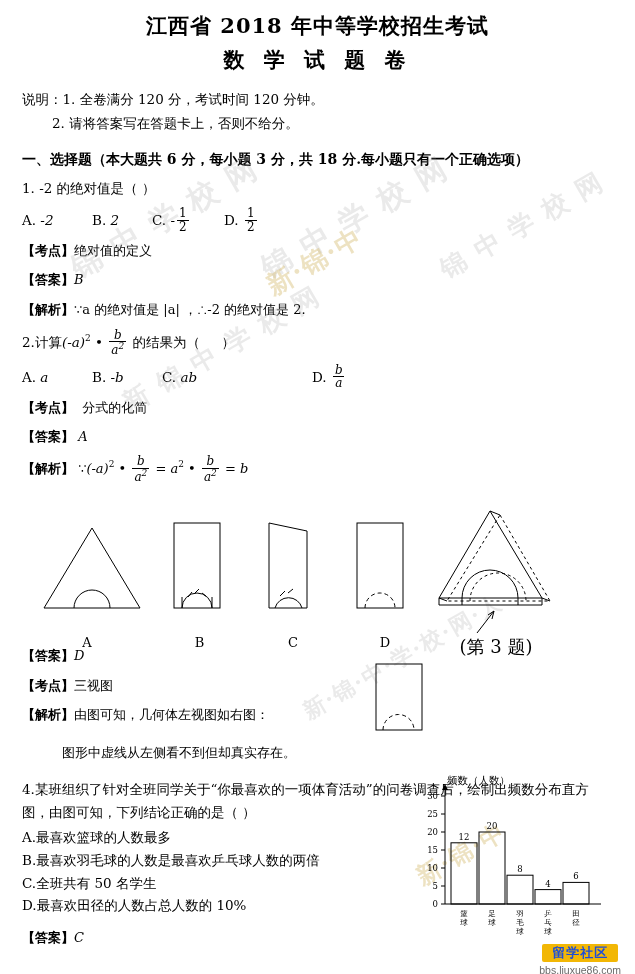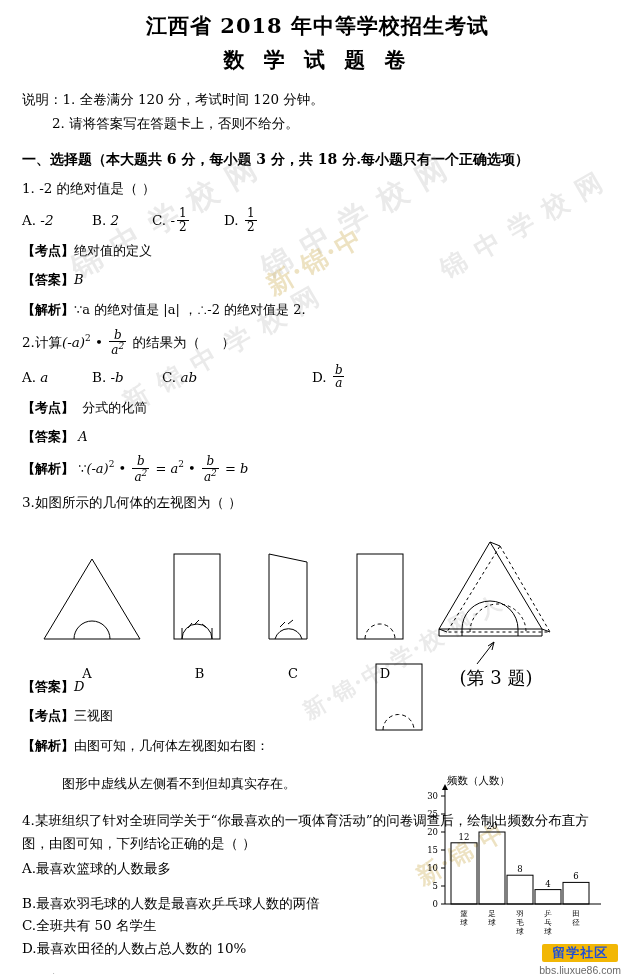--- a/index.html
+++ b/index.html
@@ -140,21 +140,20 @@
         <span class="den italic">a<span class="sup">2</span></span>
       </span>
     = <span class="italic">a</span><span class="sup">2</span> •
     <span class="frac">
         <span class="num italic">b</span>
         <span class="den italic">a<span class="sup">2</span></span>
       </span>
     = <span class="italic">b</span>
   </div>
 
-  <div class="q">3.如图所示的几何体的左视图为（        ）</div>
 
   <div class="figrow">
     <svg width="600" height="150" style="margin-left:22px;">
 
       <g stroke="#000" fill="none" stroke-width="1">
         <path d="M70 35 L118 115 L22 115 Z"></path>
         <path d="M52 115 A18 18 0 0 1 88 115"></path>
       </g>
 
       <g stroke="#000" fill="none" stroke-width="1">
@@ -205,21 +204,21 @@
   <div class="tag" style="margin-left:62px;margin-top:16px;">图形中虚线从左侧看不到但却真实存在。</div>
 
   <svg width="60" height="80" style="position:absolute;left:372px;top:648px;">
     <rect x="4" y="4" width="46" height="66" stroke="#000" fill="none"></rect>
     <path d="M11 70 A14 14 0 0 1 42 70" stroke="#000" fill="none" stroke-dasharray="4 3"></path>
   </svg>
 
   <div class="q" style="margin-top:14px;">4.某班组织了针对全班同学关于“你最喜欢的一项体育活动”的问卷调查后，绘制出频数分布直方</div>
   <div class="q" style="margin-top:0;">图，由图可知，下列结论正确的是（        ）</div>
   <div class="q" style="margin-top:2px;">A.最喜欢篮球的人数最多</div>
-  <div class="q" style="margin-top:12px;">B.最喜欢羽毛球的人数是最喜欢乒乓球人数的两倍</div>
+  <div class="q" style="margin-top:0;">B.最喜欢羽毛球的人数是最喜欢乒乓球人数的两倍</div>
   <div class="q" style="margin-top:0;">C.全班共有 50 名学生</div>
   <div class="q" style="margin-top:0;">D.最喜欢田径的人数占总人数的 10%</div>
   <div class="tag" style="margin-top:10px;"><span class="tagb">【答案】</span><span class="italic">C</span></div>
 
   <div class="chartbox">
     <svg width="210" height="180" id="hist">
         <text x="44" y="12" font-size="10.5" font-family="DejaVu Serif, serif" fill="#000">频数（人数）</text>
         <line x1="42" y1="16" x2="42" y2="132" stroke="#000" stroke-width="1"></line>
         <line x1="42" y1="132" x2="198" y2="132" stroke="#000" stroke-width="1"></line>
         <path d="M42 12 L39 18 L45 18 Z" fill="#000"></path>

